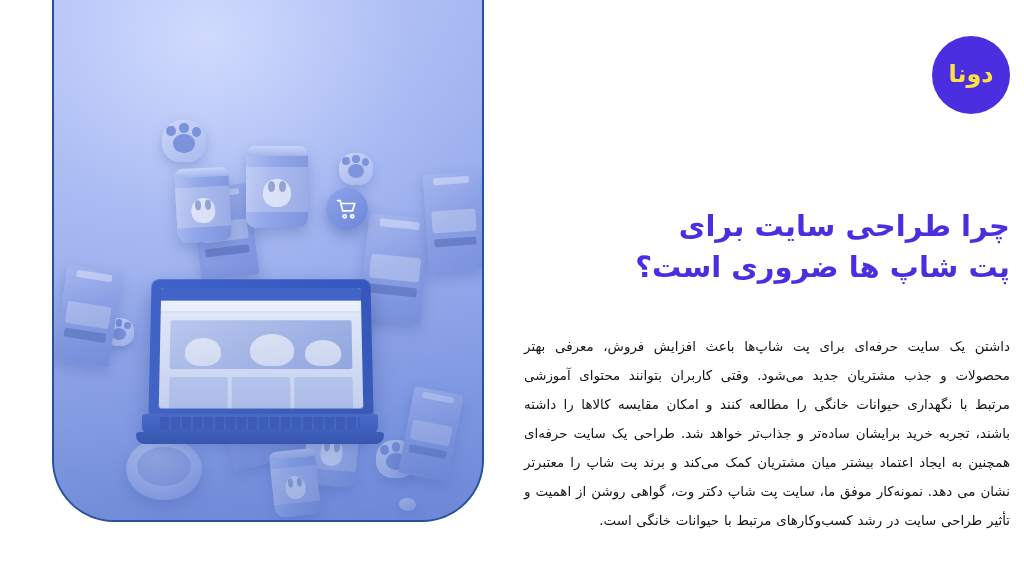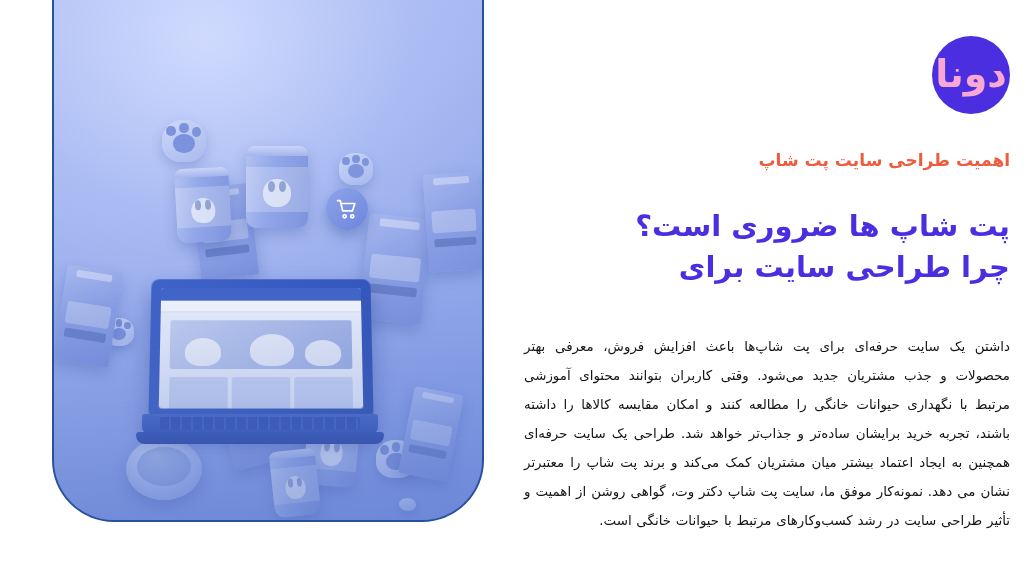--- a/index.html
+++ b/index.html
@@ -122,21 +122,21 @@
     color:#5b41d6;font-weight:bold;font-size:17.5px;direction:ltr;text-align:right;
     letter-spacing:.3px;margin-top:1px;
   }
   .logo-mark{
     width:78px;height:78px;border-radius:50%;
     background:#4a2ee0;
     display:flex;align-items:center;justify-content:center;
     flex:0 0 78px;
   }
   .logo-mark span{
-    color:#f9a8d4;font-size:38px;font-weight:bold;line-height:1;
+    color:#fde047;font-size:24px;font-weight:bold;line-height:1;
     margin-top:-3px;
   }
 
   .eyebrow{
     position:absolute;right:14px;top:150px;width:480px;
     text-align:right;color:#ef5b3e;font-weight:bold;font-size:17px;
     letter-spacing:.2px;
   }
   .headline{
     position:absolute;right:14px;top:206px;width:480px;
@@ -282,23 +282,22 @@
   </div>
 
   <div class="right">
 
     <div class="brand">
       <div class="logo-mark">
         <span>دونا</span>
       </div>
     </div>
 
-    <div class="eyebrow">اهمیت طراحی سایت پت شاپ</div>
 
     <div class="headline">
+      <div>چرا طراحی سایت برای</div>
       <div>پت شاپ ها ضروری است؟</div>
-      <div>چرا طراحی سایت برای</div>
     </div>
 
     <div class="body">داشتن یک سایت حرفه‌ای برای پت شاپ‌ها باعث افزایش فروش، معرفی بهتر محصولات و جذب مشتریان جدید می‌شود. وقتی کاربران بتوانند محتوای آموزشی مرتبط با نگهداری حیوانات خانگی را مطالعه کنند و امکان مقایسه کالاها را داشته باشند، تجربه خرید برایشان ساده‌تر و جذاب‌تر خواهد شد. طراحی یک سایت حرفه‌ای همچنین به ایجاد اعتماد بیشتر میان مشتریان کمک می‌کند و برند پت شاپ را معتبرتر نشان می دهد. نمونه‌کار موفق ما، سایت پت شاپ دکتر وت، گواهی روشن از اهمیت و تأثیر طراحی سایت در رشد کسب‌وکارهای مرتبط با حیوانات خانگی است.</div>
 
   </div>
 </div>
 
 </body></html>

